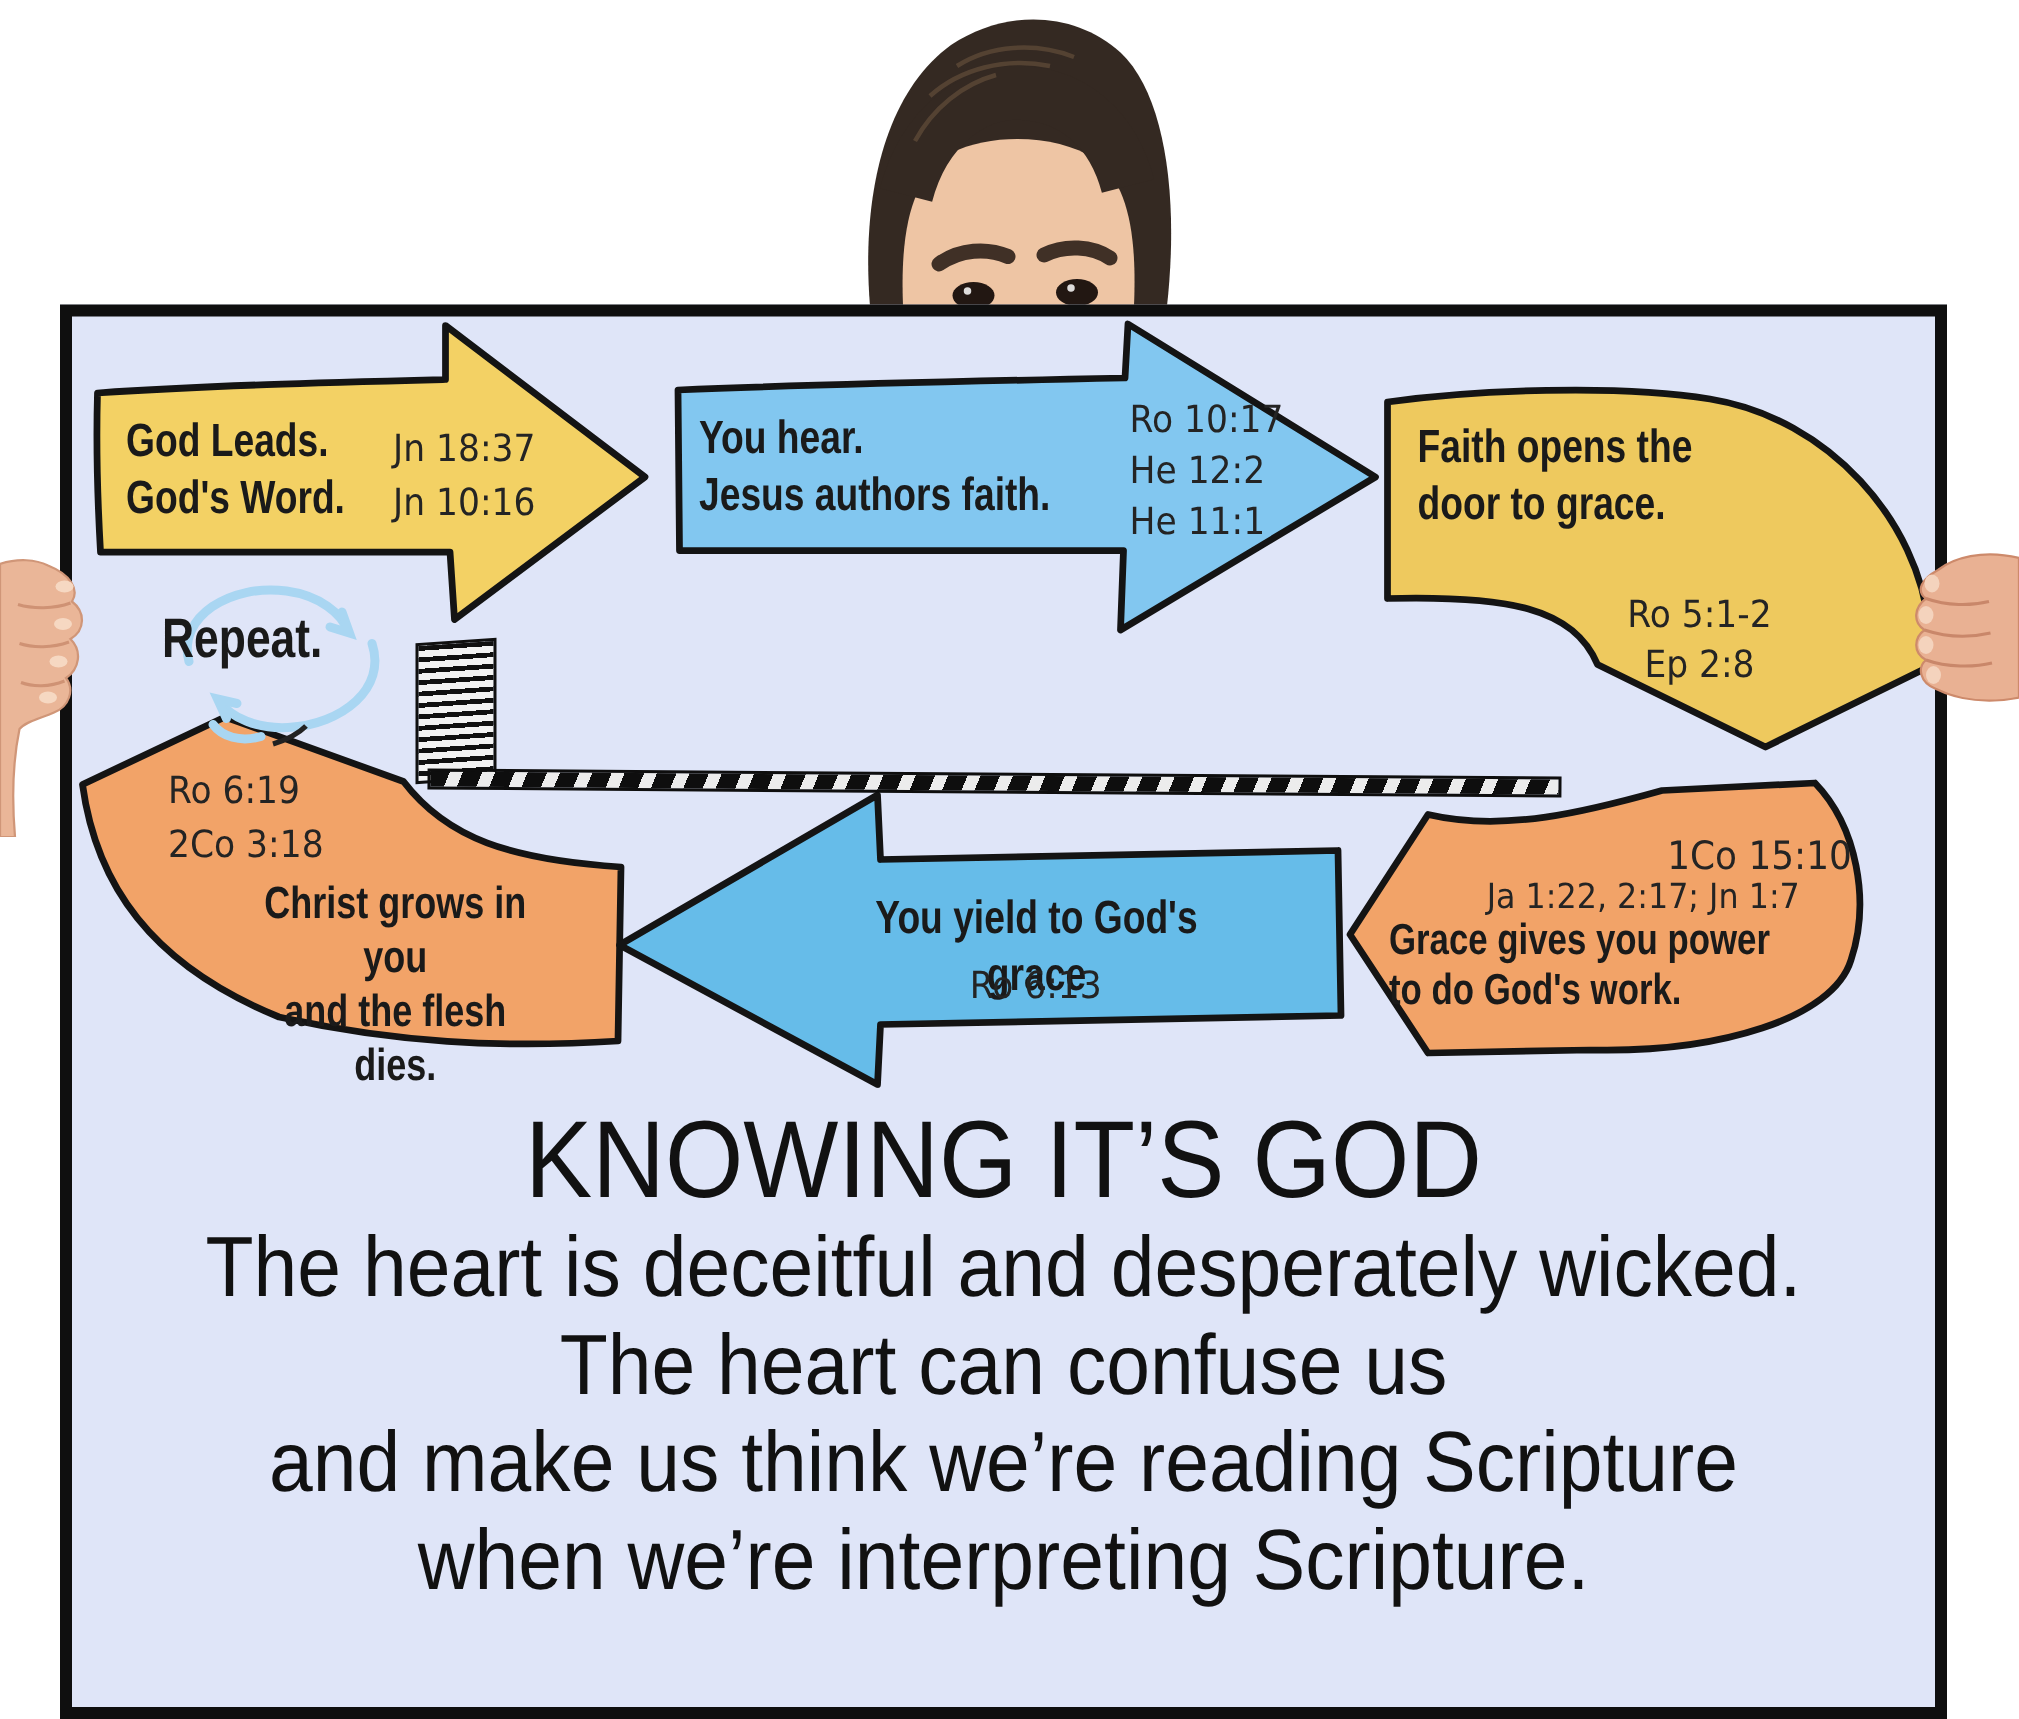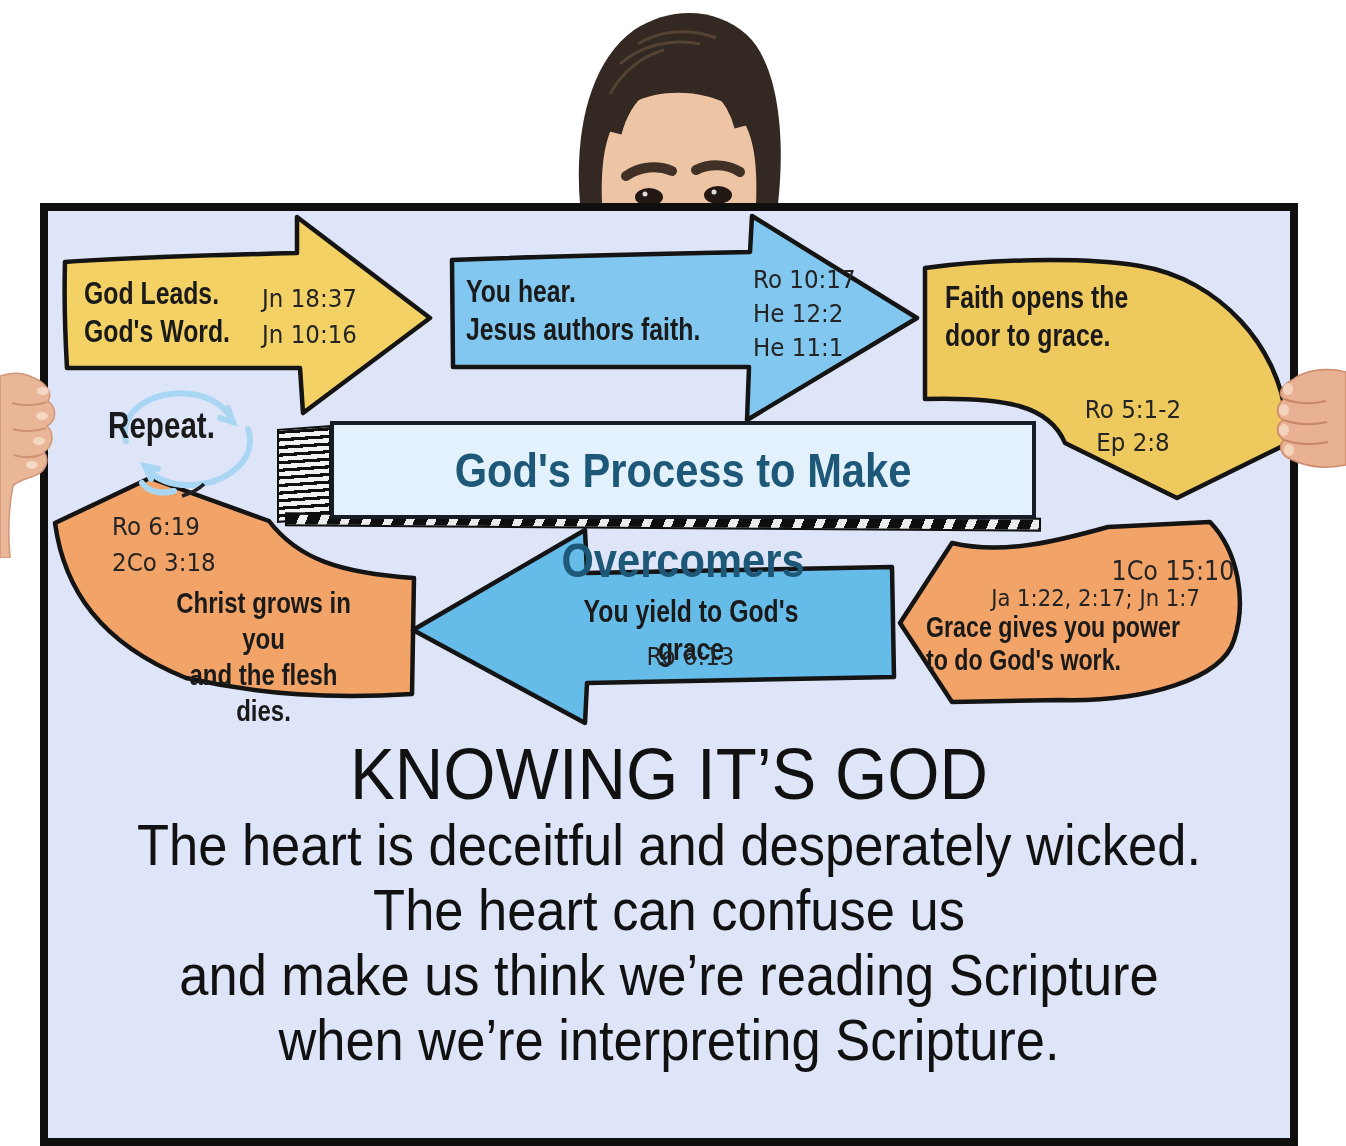--- a/index.html
+++ b/index.html
@@ -83,23 +83,20 @@
       <path d="M124,39 L137,43 L132,29"></path>
       <path d="M152,50 C162,80 132,104 96,106 C76,107 58,100 50,88"></path>
       <path d="M62,90 L49,87 L55,100"></path>
       <path d="M78,112 C64,116 52,112 46,104"></path>
     </g>
     <path d="M86,117 C96,114 103,110 108,105" stroke="#222" stroke-width="3.5" fill="none"></path>
   </svg>
 
   <div id="banner-hatch" class="abs"></div>
   <div id="banner-rope" class="abs"></div>
-  <div id="banner-box" class="abs">
-    <div id="banner-title">God's Process to Make Overcomers</div>
-  </div>
 
   <div id="repeat-label" class="abs label">Repeat.</div>
 
   <div id="a1-label" class="abs label preline">God Leads.
 God's Word.</div>
   <div id="a1-verses" class="abs verse preline">Jn 18:37
 Jn 10:16</div>
 
   <div id="a2-label" class="abs label preline">You hear.
 Jesus authors faith.</div>

